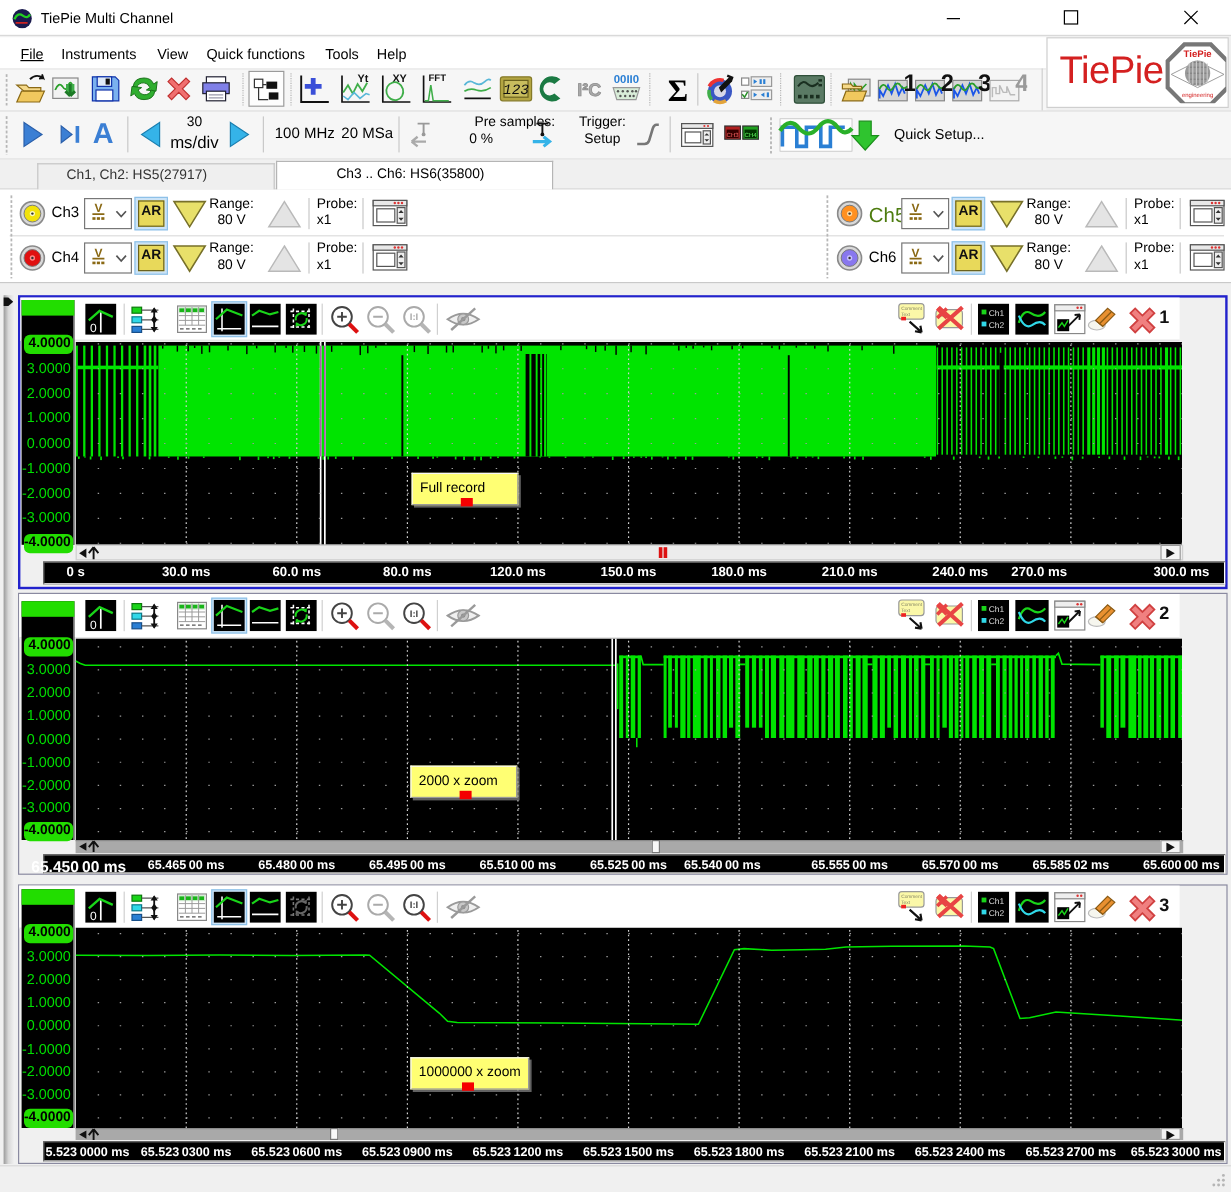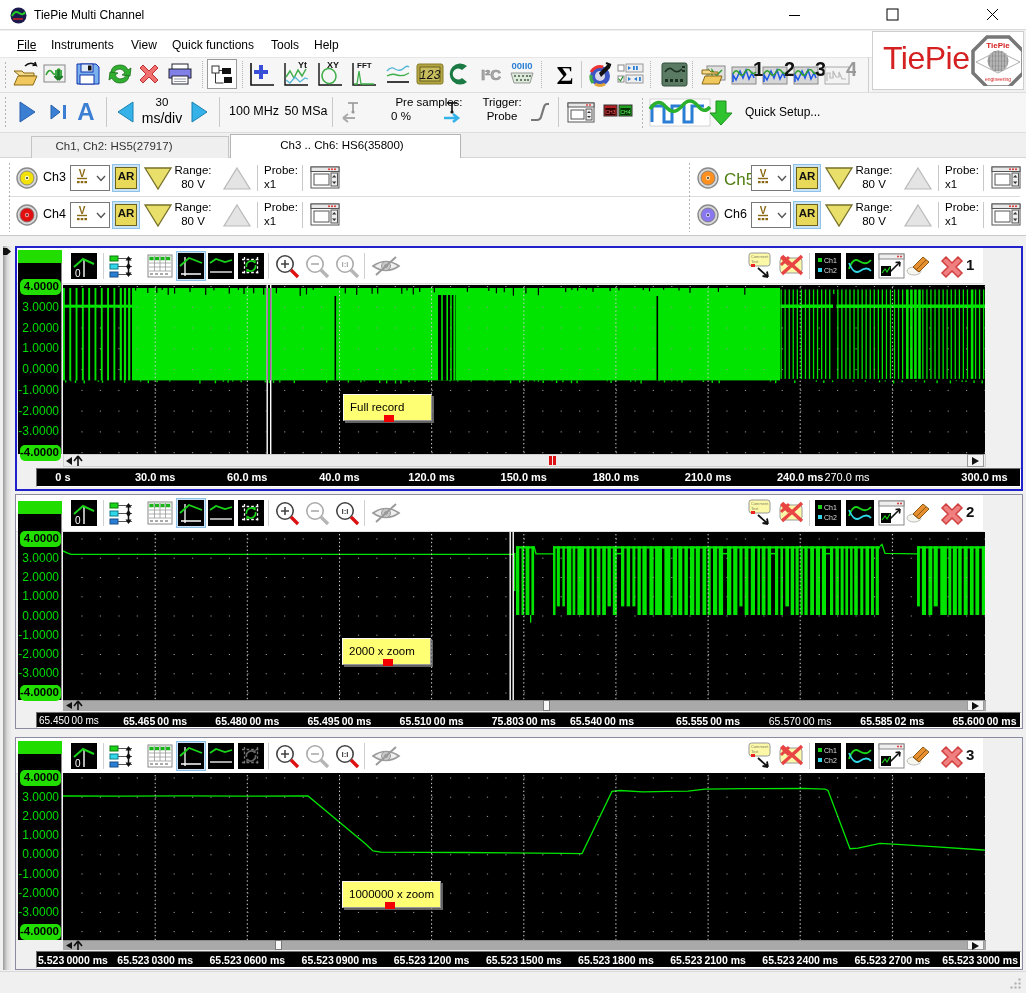--- a/index.html
+++ b/index.html
@@ -212,38 +212,38 @@
 <svg class="abs" style="left:113px;top:99px" width="26" height="26" viewBox="0 0 26 26">
       <path d="M20 3 L5 13 L20 23 Z" fill="#35b3e8" stroke="#1a7fb0"></path>
     </svg>
 <div class="txt" style="left:162px;top:96px;transform:translateX(-50%);font-size:11.5px;color:#000;">30</div>
 <div class="txt" style="left:162px;top:110px;transform:translateX(-50%);font-size:14px;color:#000;">ms/div</div>
 <svg class="abs" style="left:186px;top:99px" width="26" height="26" viewBox="0 0 26 26">
       <path d="M6 3 L21 13 L6 23 Z" fill="#35b3e8" stroke="#1a7fb0"></path>
     </svg>
 <div class="abs" style="left:219px;top:97px;width:2px;height:30px;border-left:1px solid #c9c9c9"></div>
 <div class="txt" style="left:254px;top:104px;transform:translateX(-50%);font-size:12.5px;color:#000;">100 MHz</div>
-<div class="txt" style="left:306px;top:104px;transform:translateX(-50%);font-size:12.5px;color:#000;">50 MSa</div>
+<div class="txt" style="left:306px;top:104px;transform:translateX(-50%);font-size:12.5px;color:#000;">20 MSa</div>
 <div class="abs" style="left:332px;top:97px;width:2px;height:30px;border-left:1px solid #c9c9c9"></div>
 <svg class="abs" style="left:339px;top:99px" width="28" height="26" viewBox="0 0 28 26">
       <path d="M14 4 v10" stroke="#999" stroke-width="1.6"></path>
       <path d="M9 4 h10" stroke="#999" stroke-width="1.6"></path>
       <circle cx="14" cy="13" r="1.6" fill="#999"></circle>
       <path d="M4 19 h12 M4 19 l5-4 M4 19 l5 4" stroke="#aaa" stroke-width="2" fill="none"></path>
     </svg>
 <div class="txt" style="left:401px;top:96px;transform:translateX(-50%);font-size:11.5px;color:#000;margin-left:28px;">Pre samples:</div>
 <div class="txt" style="left:401px;top:110px;transform:translateX(-50%);font-size:11.5px;color:#000;">0 %</div>
 <svg class="abs" style="left:440px;top:99px" width="30" height="26" viewBox="0 0 30 26">
       <path d="M12 4 v10" stroke="#111" stroke-width="1.6"></path>
       <path d="M7 4 h10" stroke="#111" stroke-width="1.6"></path>
       <circle cx="12" cy="13" r="1.6" fill="#111"></circle>
       <path d="M4 19 h14 m-5 -4 l5 4 -5 4" stroke="#35b3e8" stroke-width="2.6" fill="none"></path>
     </svg>
 <div class="txt" style="left:502px;top:96px;transform:translateX(-50%);font-size:11.5px;color:#000;">Trigger:</div>
-<div class="txt" style="left:502px;top:110px;transform:translateX(-50%);font-size:11.5px;color:#000;">Probe</div>
+<div class="txt" style="left:502px;top:110px;transform:translateX(-50%);font-size:11.5px;color:#000;">Setup</div>
 <svg class="abs" style="left:526px;top:99px" width="28" height="26" viewBox="0 0 28 26">
       <path d="M5 21 h6 q3 0 4-3 l3-10 q1-3 3-3 h2" stroke="#777" stroke-width="2.2" fill="none"></path>
     </svg>
 <div class="abs" style="left:558px;top:97px;width:2px;height:30px;border-left:1px solid #c9c9c9"></div>
 <svg class="abs" style="left:566px;top:99px" width="30" height="28" viewBox="0 0 30 28">
       <rect x="2" y="4" width="26" height="19" fill="#fff" stroke="#555"></rect>
       <rect x="2" y="4" width="26" height="4" fill="#e8e8e8" stroke="#555"></rect>
       <circle cx="21" cy="6" r="0.9" fill="#d33"></circle>
       <circle cx="24" cy="6" r="0.9" fill="#d33"></circle>
       <rect x="5" y="11" width="13" height="9" fill="#fff" stroke="#555"></rect>
@@ -827,27 +827,27 @@
 <div class="abs" style="left:549px;top:456px;width:2.5px;height:9px;background:#dd1111"></div>
 <div class="abs" style="left:553px;top:456px;width:2.5px;height:9px;background:#dd1111"></div>
 <div class="abs" style="left:967px;top:454px;width:17px;height:13px;background:#f4f4f4;border:1px solid #999"></div>
 <svg class="abs" style="left:970px;top:457px" width="10" height="8" viewBox="0 0 10 8">
       <path d="M2 0 L9 4 L2 8 Z" fill="#111"></path>
     </svg>
 <div class="abs" style="left:36px;top:468px;width:985px;height:19px;background:#000;border:1px solid #707070;border-bottom-color:#fff;border-right-color:#fff"></div>
 <div class="txt" style="left:63.0px;top:471px;transform:translateX(-50%);font-size:11px;color:#fff;font-weight:bold">0 s</div>
 <div class="txt" style="left:155.15px;top:471px;transform:translateX(-50%);font-size:11px;color:#fff;font-weight:bold">30.0 ms</div>
 <div class="txt" style="left:247.3px;top:471px;transform:translateX(-50%);font-size:11px;color:#fff;font-weight:bold">60.0 ms</div>
-<div class="txt" style="left:339.45000000000005px;top:471px;transform:translateX(-50%);font-size:11px;color:#fff;font-weight:bold">40.0 ms</div>
+<div class="txt" style="left:339.45000000000005px;top:471px;transform:translateX(-50%);font-size:11px;color:#fff;font-weight:bold">80.0 ms</div>
 <div class="txt" style="left:431.6px;top:471px;transform:translateX(-50%);font-size:11px;color:#fff;font-weight:bold">120.0 ms</div>
 <div class="txt" style="left:523.75px;top:471px;transform:translateX(-50%);font-size:11px;color:#fff;font-weight:bold">150.0 ms</div>
 <div class="txt" style="left:615.9000000000001px;top:471px;transform:translateX(-50%);font-size:11px;color:#fff;font-weight:bold">180.0 ms</div>
 <div class="txt" style="left:708.0500000000001px;top:471px;transform:translateX(-50%);font-size:11px;color:#fff;font-weight:bold">210.0 ms</div>
 <div class="txt" style="left:800.2px;top:471px;transform:translateX(-50%);font-size:11px;color:#fff;font-weight:bold">240.0 ms</div>
-<div class="txt" style="left:847px;top:471px;transform:translateX(-50%);font-size:11px;color:#fff;font-weight:normal">270.0 ms</div>
+<div class="txt" style="left:866px;top:471px;transform:translateX(-50%);font-size:11px;color:#fff;font-weight:bold">270.0 ms</div>
 <div class="txt" style="left:984.5px;top:471px;transform:translateX(-50%);font-size:11px;color:#fff;font-weight:bold">300.0 ms</div>
 <div class="abs" style="left:343px;top:394px;width:89px;height:27px;background:#ffff73;border:1px solid #9a9a9a;border-top-color:#f8f8f8;border-left-color:#f8f8f8;box-shadow:2px 2px 0 rgba(140,140,140,0.7)"></div>
 <div class="txt" style="left:350px;top:401px;font-size:11.5px;color:#000;">Full record</div>
 <div class="abs" style="left:384px;top:415px;width:10px;height:7px;background:#f50000"></div>
 <div class="abs" style="left:15px;top:494px;width:1008px;height:235px;border:1px solid #8a8aa0;background:#f0f0f0"></div>
 <div class="abs" style="left:16px;top:495px;width:967px;height:37px;background:#fff;border-bottom:1px solid #e0e0e0"></div>
 <svg class="abs" style="left:71px;top:500px" width="26" height="26" viewBox="0 0 26 26">
       <rect width="26" height="26" fill="#000"></rect>
       <path d="M13 7 v17" stroke="#fff" stroke-width="1.4"></path>
       <path d="M3 14 L12 6 L23 11" stroke="#19d419" stroke-width="2" fill="none"></path>
@@ -1085,29 +1085,29 @@
 <svg class="abs" style="left:64px;top:700px" width="24" height="11" viewBox="0 0 24 11">
       <path d="M8 2 L2 5.5 L8 9 Z" fill="#111"></path>
       <path d="M14 1 v9 M14 1 l-4 5 M14 1 l4 5" stroke="#111" stroke-width="1.6" fill="none"></path>
     </svg>
 <div class="abs" style="left:543px;top:700px;width:7px;height:11px;background:#f8f8f8;border:1px solid #777"></div>
 <div class="abs" style="left:967px;top:700px;width:17px;height:11px;background:#f4f4f4;border:1px solid #999"></div>
 <svg class="abs" style="left:970px;top:702px" width="10" height="8" viewBox="0 0 10 8">
       <path d="M2 0 L9 4 L2 8 Z" fill="#111"></path>
     </svg>
 <div class="abs" style="left:36px;top:712px;width:985px;height:16px;background:#000;border:1px solid #707070;border-bottom-color:#fff;border-right-color:#fff"></div>
-<div class="txt" style="left:39px;top:715px;font-size:10px;color:#fff;font-weight:normal">65.450 00 ms</div>
+<div class="txt" style="left:26px;top:715px;font-size:13px;color:#fff;font-weight:bold">65.450 00 ms</div>
 <div class="txt" style="left:155.15px;top:715px;transform:translateX(-50%);font-size:10.5px;color:#fff;font-weight:bold">65.465 00 ms</div>
 <div class="txt" style="left:247.3px;top:715px;transform:translateX(-50%);font-size:10.5px;color:#fff;font-weight:bold">65.480 00 ms</div>
 <div class="txt" style="left:339.45000000000005px;top:715px;transform:translateX(-50%);font-size:10.5px;color:#fff;font-weight:bold">65.495 00 ms</div>
 <div class="txt" style="left:431.6px;top:715px;transform:translateX(-50%);font-size:10.5px;color:#fff;font-weight:bold">65.510 00 ms</div>
-<div class="txt" style="left:523.75px;top:715px;transform:translateX(-50%);font-size:10.5px;color:#fff;font-weight:bold">75.803 00 ms</div>
+<div class="txt" style="left:523.75px;top:715px;transform:translateX(-50%);font-size:10.5px;color:#fff;font-weight:bold">65.525 00 ms</div>
 <div class="txt" style="left:602px;top:715px;transform:translateX(-50%);font-size:10.5px;color:#fff;font-weight:bold">65.540 00 ms</div>
 <div class="txt" style="left:708.0500000000001px;top:715px;transform:translateX(-50%);font-size:10.5px;color:#fff;font-weight:bold">65.555 00 ms</div>
-<div class="txt" style="left:800.2px;top:715px;transform:translateX(-50%);font-size:10.5px;color:#fff;font-weight:normal">65.570 00 ms</div>
+<div class="txt" style="left:800.2px;top:715px;transform:translateX(-50%);font-size:10.5px;color:#fff;font-weight:bold">65.570 00 ms</div>
 <div class="txt" style="left:892.35px;top:715px;transform:translateX(-50%);font-size:10.5px;color:#fff;font-weight:bold">65.585 02 ms</div>
 <div class="txt" style="left:984.5px;top:715px;transform:translateX(-50%);font-size:10.5px;color:#fff;font-weight:bold">65.600 00 ms</div>
 <div class="abs" style="left:342px;top:638px;width:89px;height:27px;background:#ffff73;border:1px solid #9a9a9a;border-top-color:#f8f8f8;border-left-color:#f8f8f8;box-shadow:2px 2px 0 rgba(140,140,140,0.7)"></div>
 <div class="txt" style="left:349px;top:645px;font-size:11.5px;color:#000;">2000 x zoom</div>
 <div class="abs" style="left:383px;top:659px;width:10px;height:7px;background:#f50000"></div>
 <div class="abs" style="left:15px;top:737px;width:1008px;height:233px;border:1px solid #8a8aa0;background:#f0f0f0"></div>
 <div class="abs" style="left:16px;top:738px;width:967px;height:36px;background:#fff;border-bottom:1px solid #e0e0e0"></div>
 <svg class="abs" style="left:71px;top:743px" width="26" height="26" viewBox="0 0 26 26">
       <rect width="26" height="26" fill="#000"></rect>
       <path d="M13 7 v17" stroke="#fff" stroke-width="1.4"></path>

